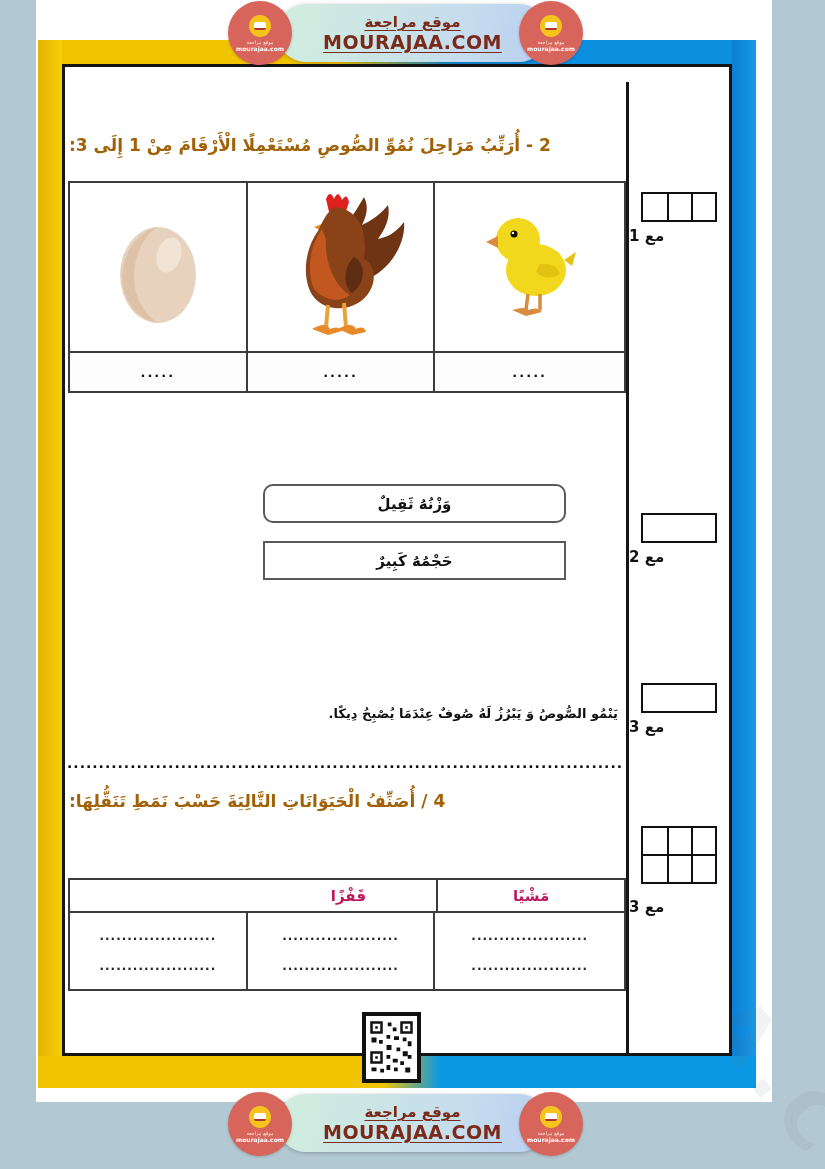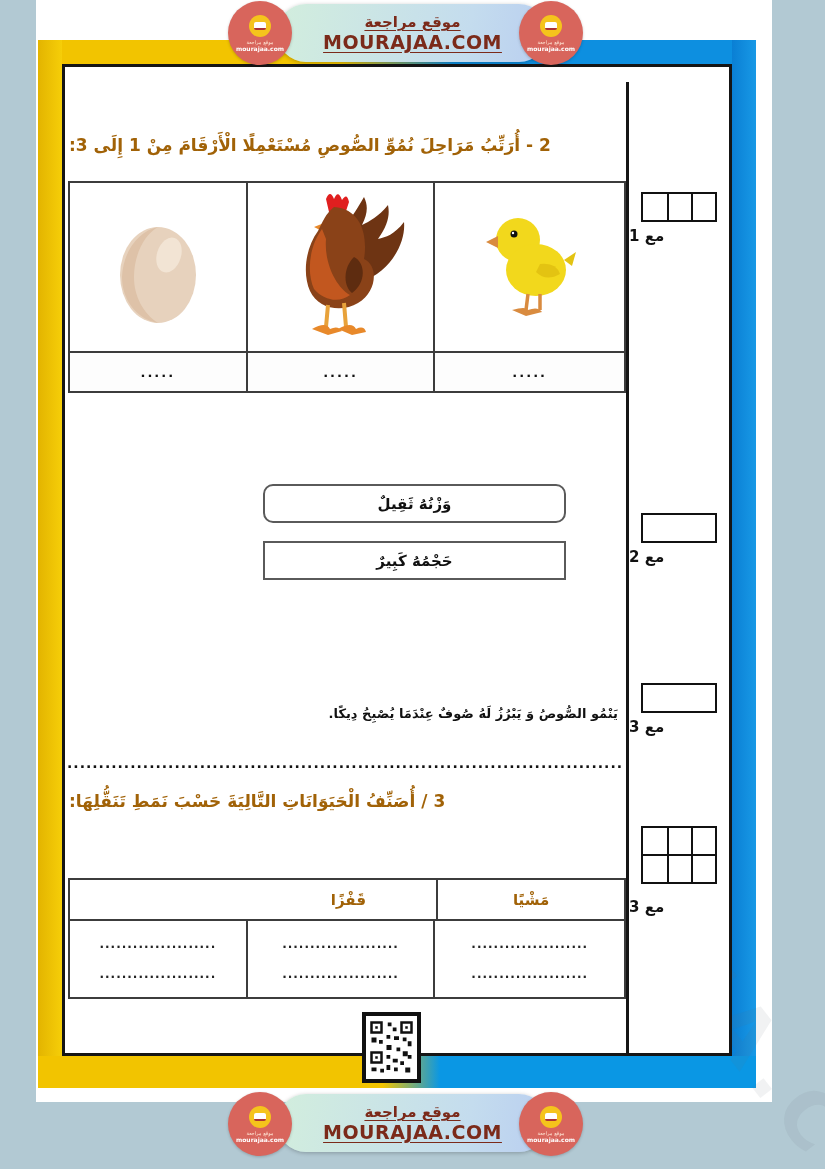--- a/index.html
+++ b/index.html
@@ -58,22 +58,22 @@
   .dots-line { position:absolute; left:2px; right:2px; top:688px; font-size:14px; font-weight:bold;
                letter-spacing:1px; color:#111; white-space:nowrap; overflow:hidden; direction:ltr; }
 
   .animals { position:absolute; left:0; right:30px; top:769px; text-align:center;
              font-size:16px; font-weight:bold; color:#111; direction:rtl; }
 
   
   .t2 { position:absolute; left:3px; top:811px; width:558px; border:2px solid #3c3c3c;
         direction:rtl; background:#fff; }
   .t2-head { display:flex; border-bottom:2px solid #3c3c3c; }
-  .t2-hcell { height:39px; display:flex; align-items:center; justify-content:center;
-              font-size:15px; font-weight:bold; color:#a16207; border-left:2px solid #3c3c3c; }
+  .t2-hcell { height:31px; display:flex; align-items:center; justify-content:center;
+              font-size:15px; font-weight:bold; color:#be185d; border-left:2px solid #3c3c3c; }
   .t2-hcell:last-child { border-left:none; }
   .t2-body { display:flex; }
   .t2-bcell { height:76px; display:flex; flex-direction:column; align-items:center; justify-content:space-evenly;
               border-left:2px solid #3c3c3c; font-size:12px; font-weight:bold; letter-spacing:1px; color:#222; }
   .t2-bcell:last-child { border-left:none; }
 
   
   .score-col { position:absolute; left:564px; right:0; top:0; bottom:0; }
   .score-block { position:absolute; left:0; right:0; display:flex; justify-content:center; }
   .cells { display:flex; flex-direction:column; border:2.5px solid #111; }
@@ -176,21 +176,21 @@
           <div class="t1-ans w-chick">.....</div>
         </div>
       </div>
 
       <div class="opt-box opt-a">وَزْنُهُ ثَقِيلٌ</div>
       <div class="opt-box opt-b">حَجْمُهُ كَبِيرٌ</div>
 
       <div class="sentence">يَنْمُو الصُّوصُ وَ يَبْرُزُ لَهُ صُوفٌ عِنْدَمَا يُصْبِحُ دِيكًا.</div>
       <div class="dots-line">........................................................................................................................</div>
 
-      <div class="ex-title" style="top:724px;">3 / أُصَنِّفُ الْحَيَوَانَاتِ التَّالِيَةَ حَسْبَ نَمَطِ تَنَقُّلِهَا:</div>
+      <div class="ex-title" style="top:724px;">4 / أُصَنِّفُ الْحَيَوَانَاتِ التَّالِيَةَ حَسْبَ نَمَطِ تَنَقُّلِهَا:</div>
 
       <div class="t2">
         <div class="t2-head">
           <div class="t2-hcell" style="width:33.9%;">مَشْيًا</div>
           <div class="t2-hcell" style="width:31.7%;">قَفْزًا</div>
         </div>
         <div class="t2-body">
           <div class="t2-bcell" style="width:34.4%;">
             <span>.....................</span>
             <span>.....................</span>

